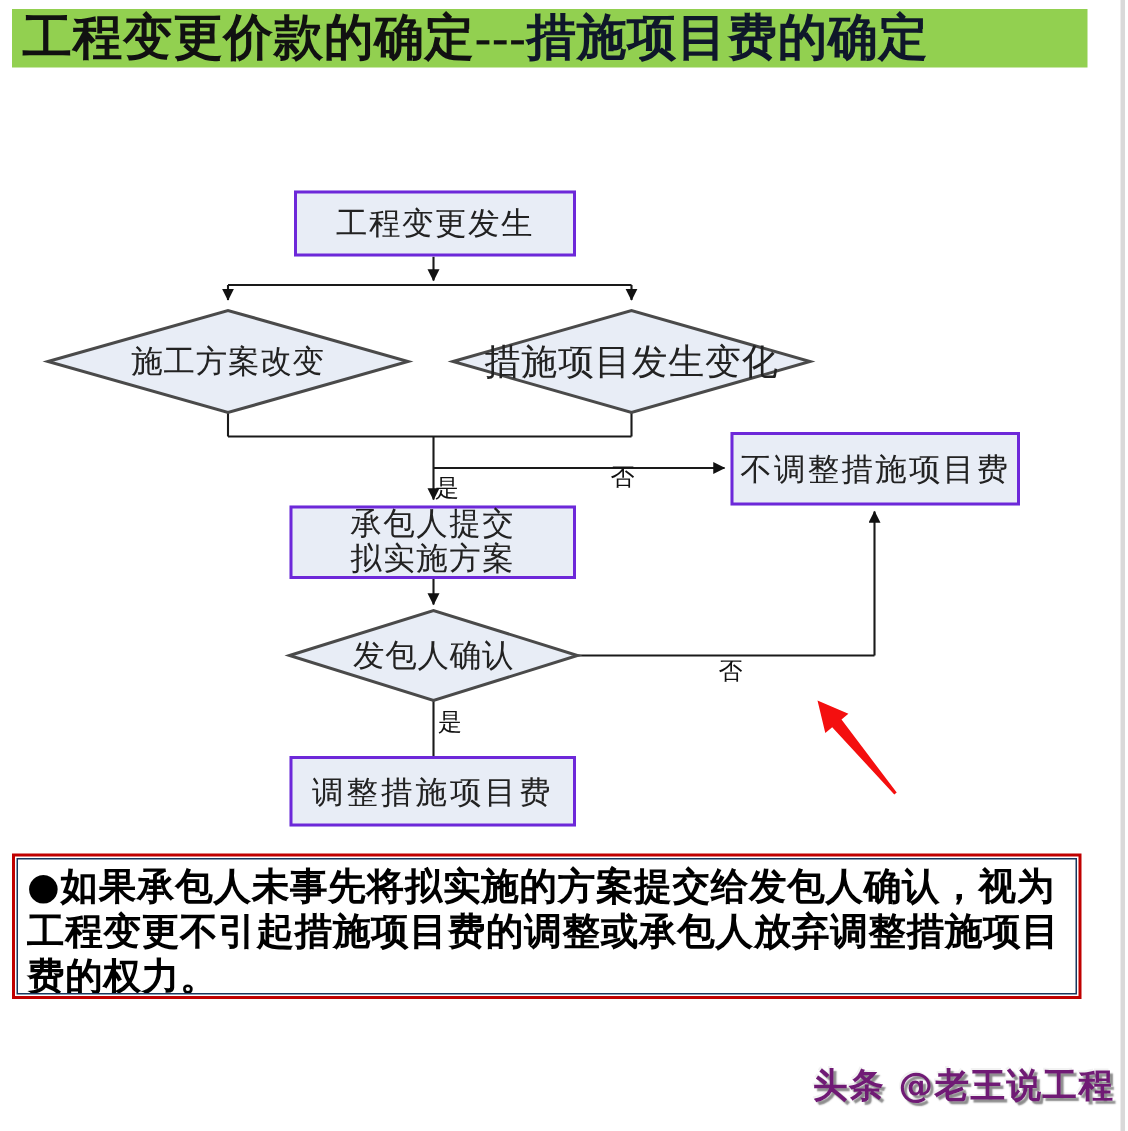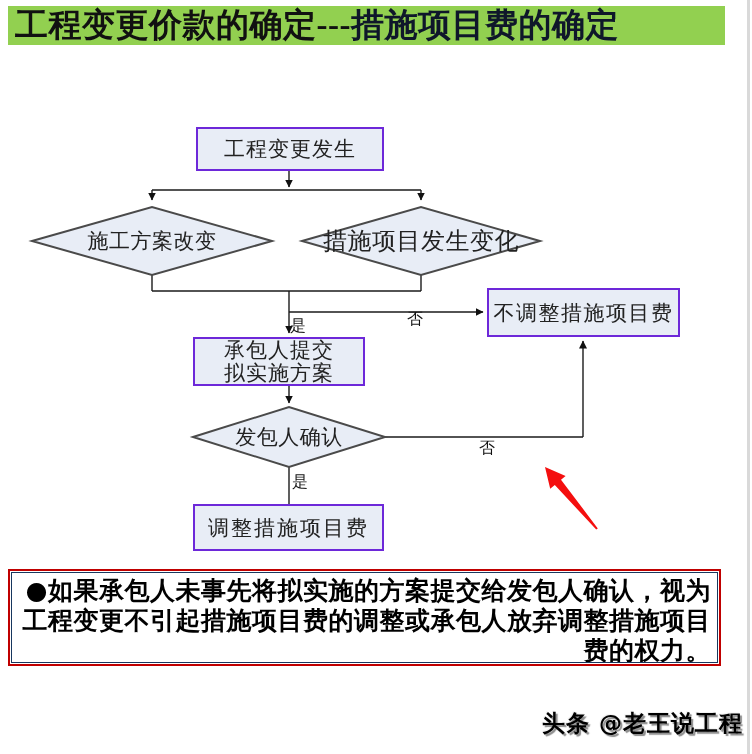--- a/index.html
+++ b/index.html
@@ -20,27 +20,27 @@
   .node{position:absolute;z-index:2;background:#E8EDF6;border:2px solid #6d28d9;box-sizing:border-box;
         display:flex;align-items:center;justify-content:center;text-align:center;
         font-size:21px;color:#222;letter-spacing:1px;line-height:24px;}
   .diamond-label{position:absolute;z-index:2;display:flex;align-items:center;justify-content:center;
         font-size:21px;color:#222;letter-spacing:0.5px;}
   .edge-label{position:absolute;z-index:3;font-size:16px;color:#111;transform:translate(-50%,-50%);}
   
   .note-box{position:absolute;left:8px;top:569px;width:713px;height:97px;box-sizing:border-box;
             border:2px solid #C00000;padding:1px;z-index:2;}
   .note-inner{width:100%;height:100%;box-sizing:border-box;border:1px solid #17375E;
-              padding:3px 6px 0 6px;overflow:hidden;text-align:right;}
+              padding:3px 6px 0 6px;overflow:hidden;}
   .note-inner p{margin:0;font-family:"DejaVu Sans","Liberation Sans",sans-serif;
                 font-size:25px;font-weight:bold;color:#000;line-height:30px;letter-spacing:0.5px;}
   
   .watermark{position:absolute;right:9px;top:708px;z-index:2;
              font-family:"DejaVu Sans","Liberation Sans",sans-serif;
-             font-size:23px;font-weight:bold;color:#000000;letter-spacing:1px;
+             font-size:23px;font-weight:bold;color:#701a75;letter-spacing:1px;
              text-shadow:2px 2px 1px #8c8c8c,-1px -1px 0 #f2f2f2;}
   
   .page-edge{position:absolute;left:747px;top:0;width:3px;height:754px;background:#d9d9d9;z-index:0;}
 </style>
 </head>
 <body>
 
 <div class="page">
 
   <div class="header-bar">
@@ -75,21 +75,21 @@
       <polygon points="302,241 421,207 540,241 421,275"></polygon>
       <polygon points="193,437 289,407 385,437 289,467"></polygon>
     </g>
     <polygon points="545,467 565.6,475.9 561,479.7 597.8,528.4 596.2,529.6 554.8,484.9 550.2,488.7" fill="#F40F0F"></polygon>
   </svg>
 
   <div class="node" style="left:196px;top:127px;width:188px;height:44px;">工程变更发生</div>
 
   <div class="node" style="left:487px;top:288px;width:193px;height:49px;letter-spacing:1.5px;">不调整措施项目费</div>
 
-  <div class="node" style="left:193px;top:337px;width:172px;height:49px;flex-direction:column;line-height:23px;">
+  <div class="node" style="left:193px;top:337px;width:191px;height:49px;flex-direction:column;line-height:23px;justify-content:flex-end;">
     <span>承包人提交</span>
     <span>拟实施方案</span>
   </div>
 
   <div class="node" style="left:193px;top:504px;width:191px;height:47px;letter-spacing:2px;">调整措施项目费</div>
 
   <div class="diamond-label" style="left:52px;top:214px;width:200px;height:54px;">施工方案改变</div>
   <div class="diamond-label" style="left:320px;top:214px;width:202px;height:54px;font-size:24px;">措施项目发生变化</div>
   <div class="diamond-label" style="left:213px;top:410px;width:152px;height:54px;">发包人确认</div>
 

